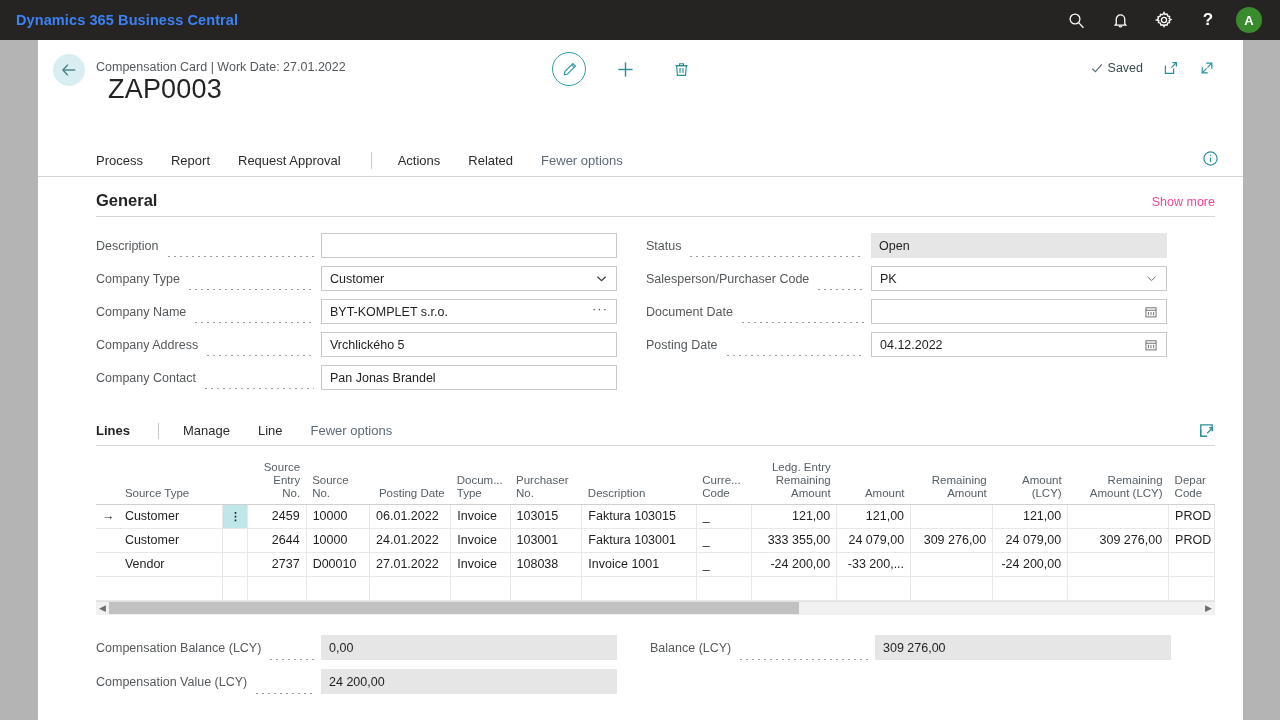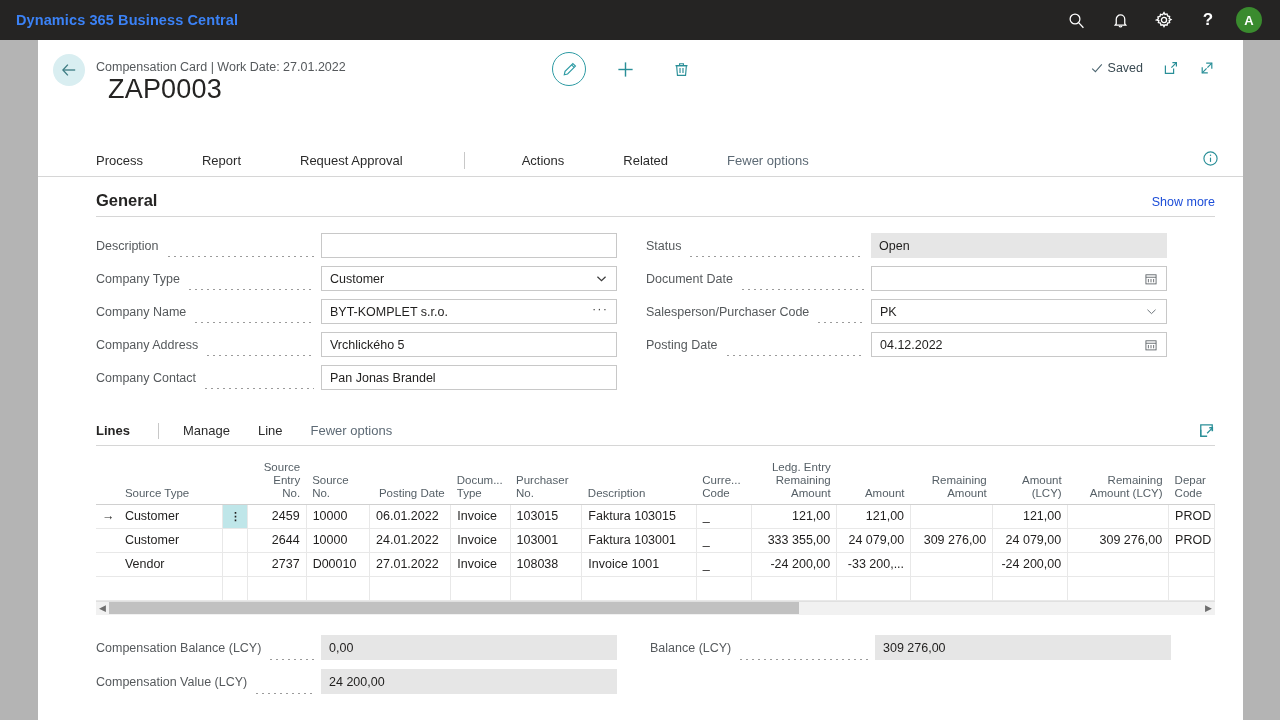--- a/index.html
+++ b/index.html
@@ -106,21 +106,20 @@
   }
 
   
   .menubar {
     position: relative;
     margin: 44px 0 0 0;
     height: 33px;
     border-bottom: 1px solid #d6d6d6;
     display: flex; align-items: center;
     padding-left: 58px;
-    gap: 31px;
   }
   .menuitem {
     font-size: 13px; color: #2b2b2b;
     margin-right: 28px;
     white-space: nowrap;
   }
   .menuitem.muted { color: #5d6a75; }
   .menu-sep {
     width: 1px; height: 17px; background: #c8c8c8;
     margin: 0 26px 0 2px;
@@ -133,21 +132,21 @@
   
   .section-title-row {
     position: relative;
     margin: 14px 28px 0 58px;
     padding-bottom: 6px;
     border-bottom: 1px solid #d6d6d6;
     display: flex; align-items: baseline;
   }
   .section-title { font-size: 16.5px; font-weight: 600; color: #252423; }
   .show-more {
-    margin-left: auto; font-size: 12.5px; color: #1d4ed8;
+    margin-left: auto; font-size: 12.5px; color: #ec4899;
   }
 
   .general {
     display: flex;
     margin: 12px 0 0 0;
     padding-left: 58px;
   }
   .col { width: 521px; }
   .col.right { margin-left: 29px; }
 
@@ -457,44 +456,44 @@
 
       <div class="field">
         <span class="flabel">Status</span>
         <span class="dots"></span>
         <span class="fctl readonly">
           <span class="val">Open</span>
         </span>
       </div>
 
       <div class="field">
+        <span class="flabel">Salesperson/Purchaser Code</span>
+        <span class="dots"></span>
+        <span class="fctl">
+          <span class="val">PK</span>
+          <span class="suffix">
+            <svg width="13" height="13" viewBox="0 0 16 16" fill="none" stroke="#6b7278" stroke-width="1.2">
+              <polyline points="3,5.8 8,10.6 13,5.8"></polyline>
+            </svg>
+          </span>
+        </span>
+      </div>
+
+      <div class="field">
         <span class="flabel">Document Date</span>
         <span class="dots"></span>
         <span class="fctl">
           <span class="val"></span>
           <span class="suffix">
             <svg width="14" height="14" viewBox="0 0 16 16" fill="none" stroke="#5b6166" stroke-width="1">
               <rect x="2.2" y="3.2" width="11.6" height="10.4"></rect>
                 <line x1="2.2" y1="6" x2="13.8" y2="6"></line>
               <line x1="5" y1="8" x2="5" y2="11.8"></line>
                 <line x1="8" y1="8" x2="8" y2="11.8"></line>
                 <line x1="11" y1="8" x2="11" y2="11.8"></line>
-            </svg>
-          </span>
-        </span>
-      </div>
-
-      <div class="field">
-        <span class="flabel">Salesperson/Purchaser Code</span>
-        <span class="dots"></span>
-        <span class="fctl">
-          <span class="val">PK</span>
-          <span class="suffix">
-            <svg width="13" height="13" viewBox="0 0 16 16" fill="none" stroke="#6b7278" stroke-width="1.2">
-              <polyline points="3,5.8 8,10.6 13,5.8"></polyline>
             </svg>
           </span>
         </span>
       </div>
 
       <div class="field">
         <span class="flabel">Posting Date</span>
         <span class="dots"></span>
         <span class="fctl">
           <span class="val">04.12.2022</span>

